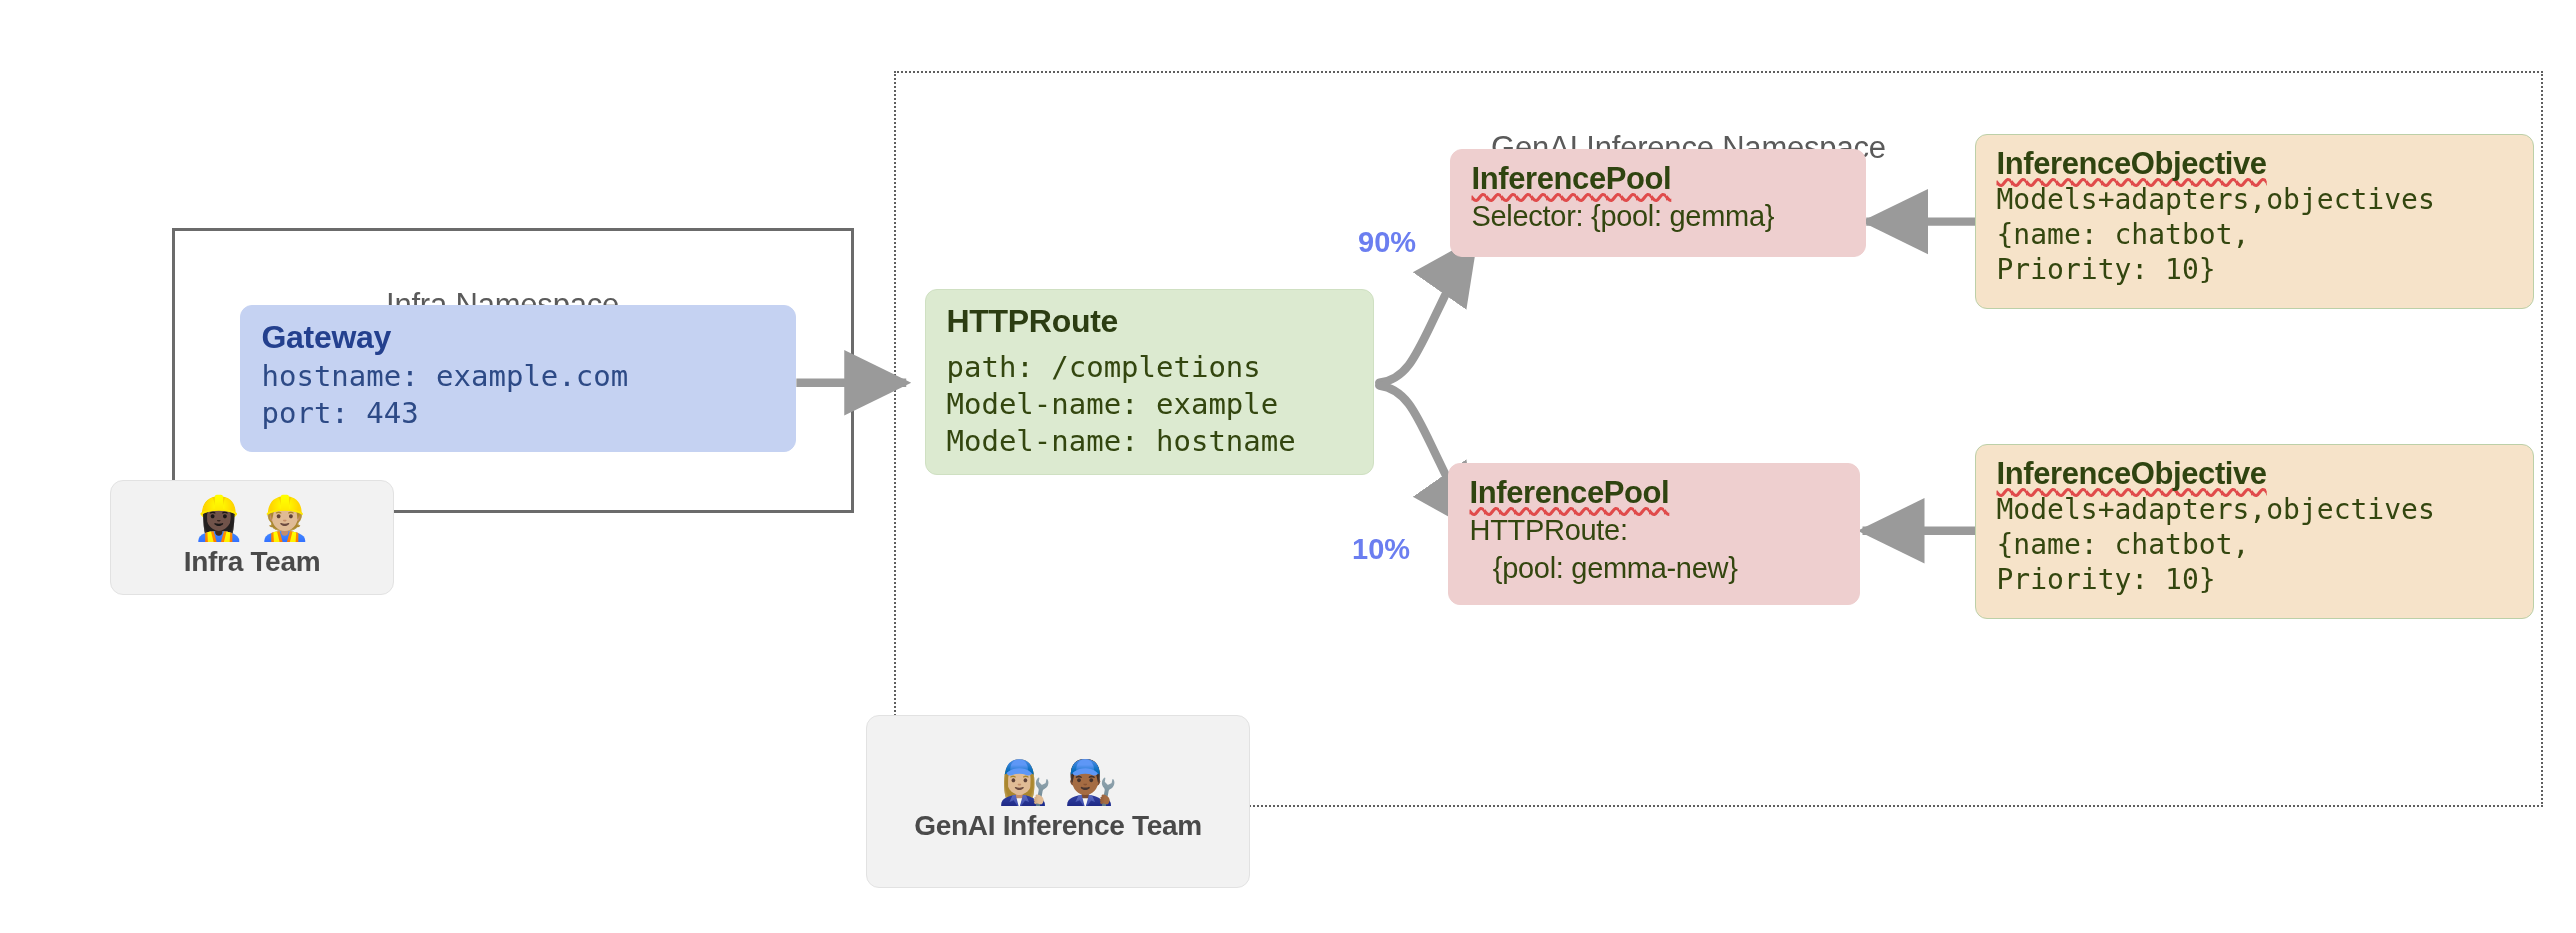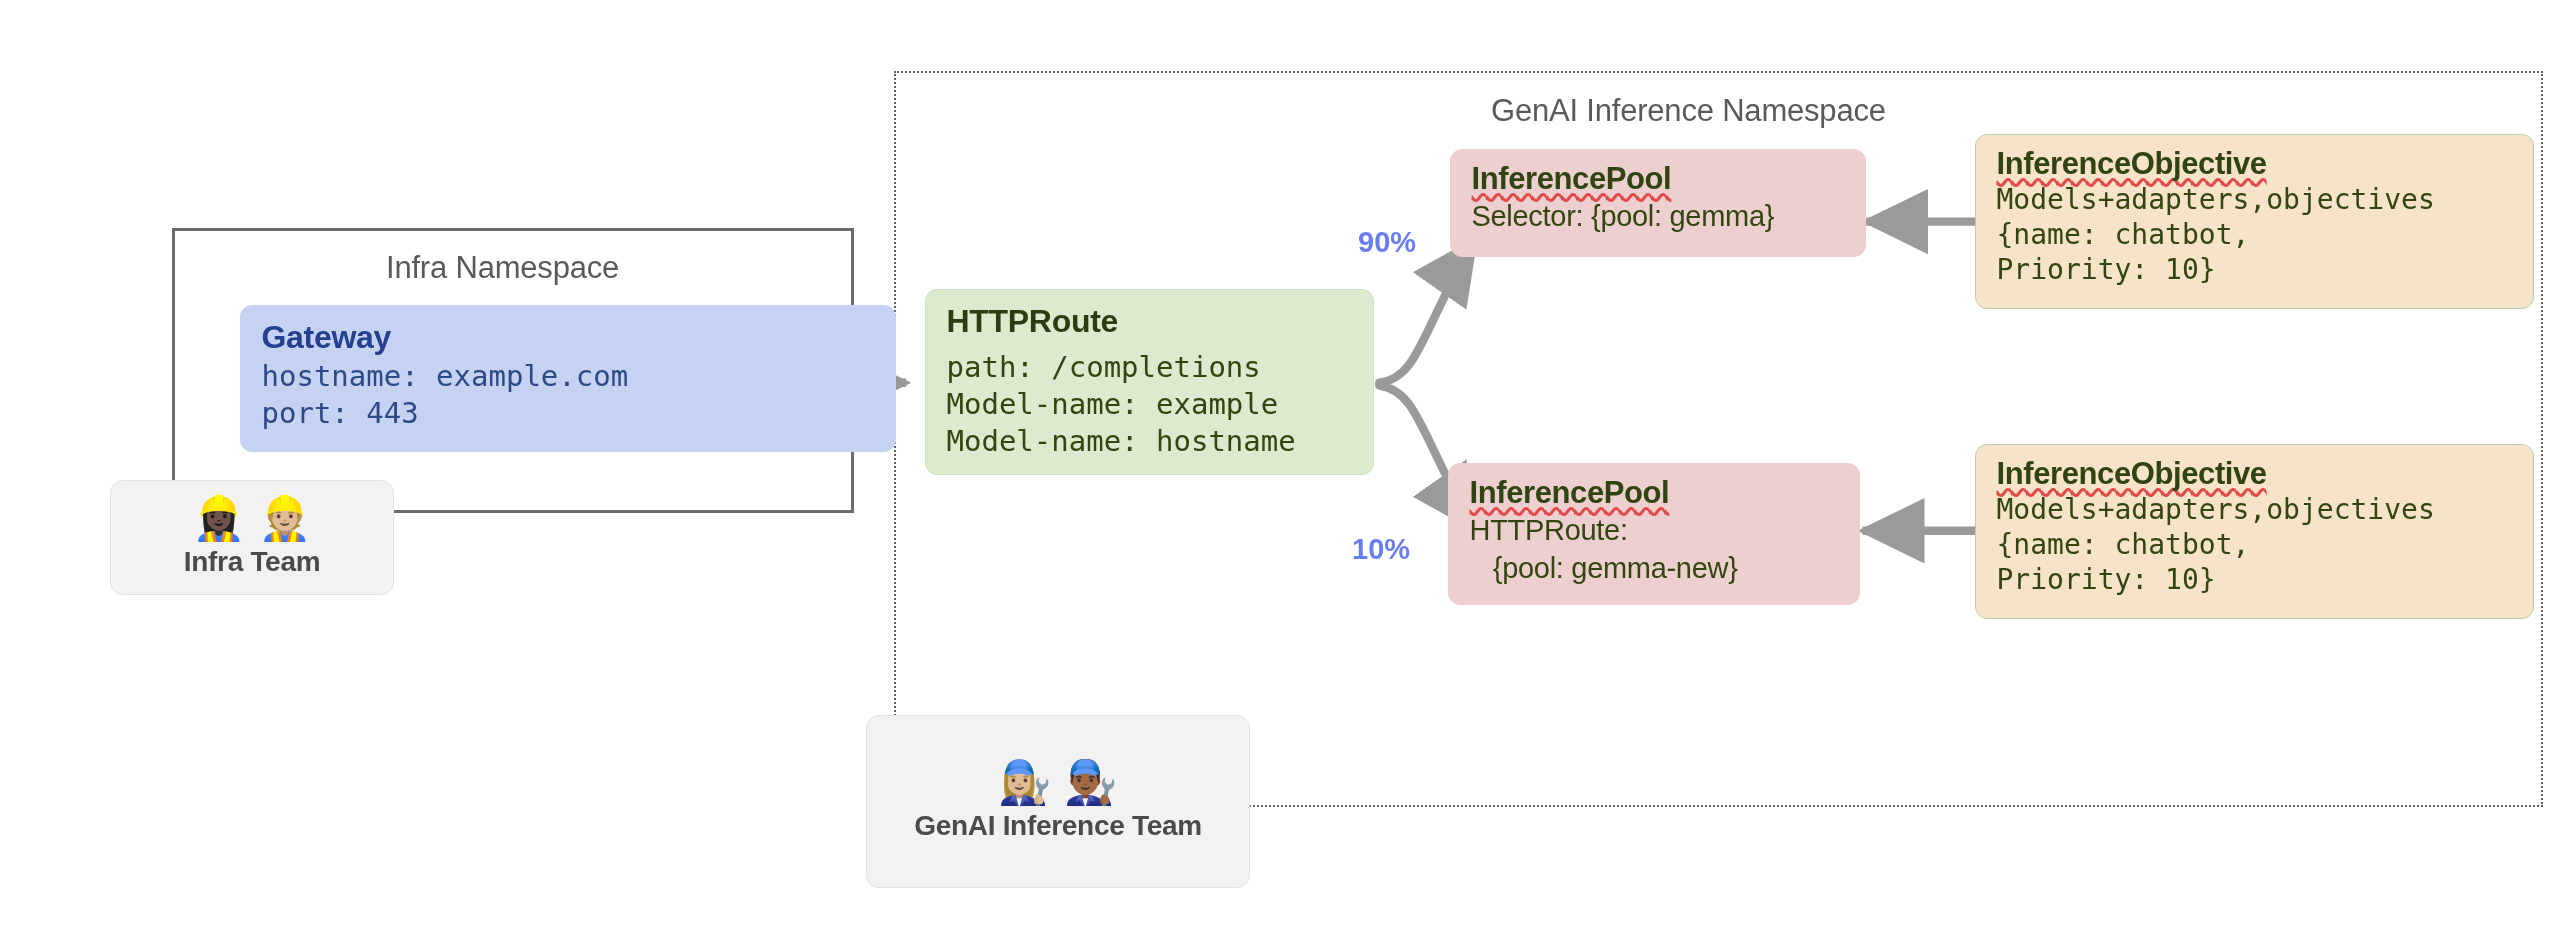--- a/index.html
+++ b/index.html
@@ -31,20 +31,21 @@
     box-sizing: border-box;
     background: #ffffff;
   }
   .ns-title {
     position: absolute;
     font-size: 31px;
     color: #5a5a5a;
     font-family: "Liberation Sans", sans-serif;
     white-space: nowrap;
     letter-spacing: -0.2px;
+    margin-top: 37px;
   }
 
   
   .card {
     position: absolute;
     box-sizing: border-box;
     border-radius: 12px;
     padding: 13px 18.6px 15px 20.5px;
   }
   .card .title {
@@ -220,21 +221,21 @@
 
     <g>
       <path d="M2121,238 L2004,238" stroke="#9a9a9a" stroke-width="9" fill="none" marker-end="url(#arrowL)"></path>
     </g>
 
     <g>
       <path d="M2121,570 L2000,570" stroke="#9a9a9a" stroke-width="9" fill="none" marker-end="url(#arrowL)"></path>
     </g>
   </svg>
 
-  <div class="card gateway" style="left:240px; top:305px; width:656px; height:147px;">
+  <div class="card gateway" style="left:240px; top:305px; width:556px; height:147px;">
     <span class="title">Gateway</span>
     <span class="line">hostname: example.com</span>
     <span class="line">port: 443</span>
   </div>
 
   <div class="card httproute" style="left:925px; top:289px; width:449px; height:186px;">
     <span class="title">HTTPRoute</span>
     <span class="line">path: /completions</span>
     <span class="line">Model-name: example</span>
     <span class="line">Model-name: hostname</span>

